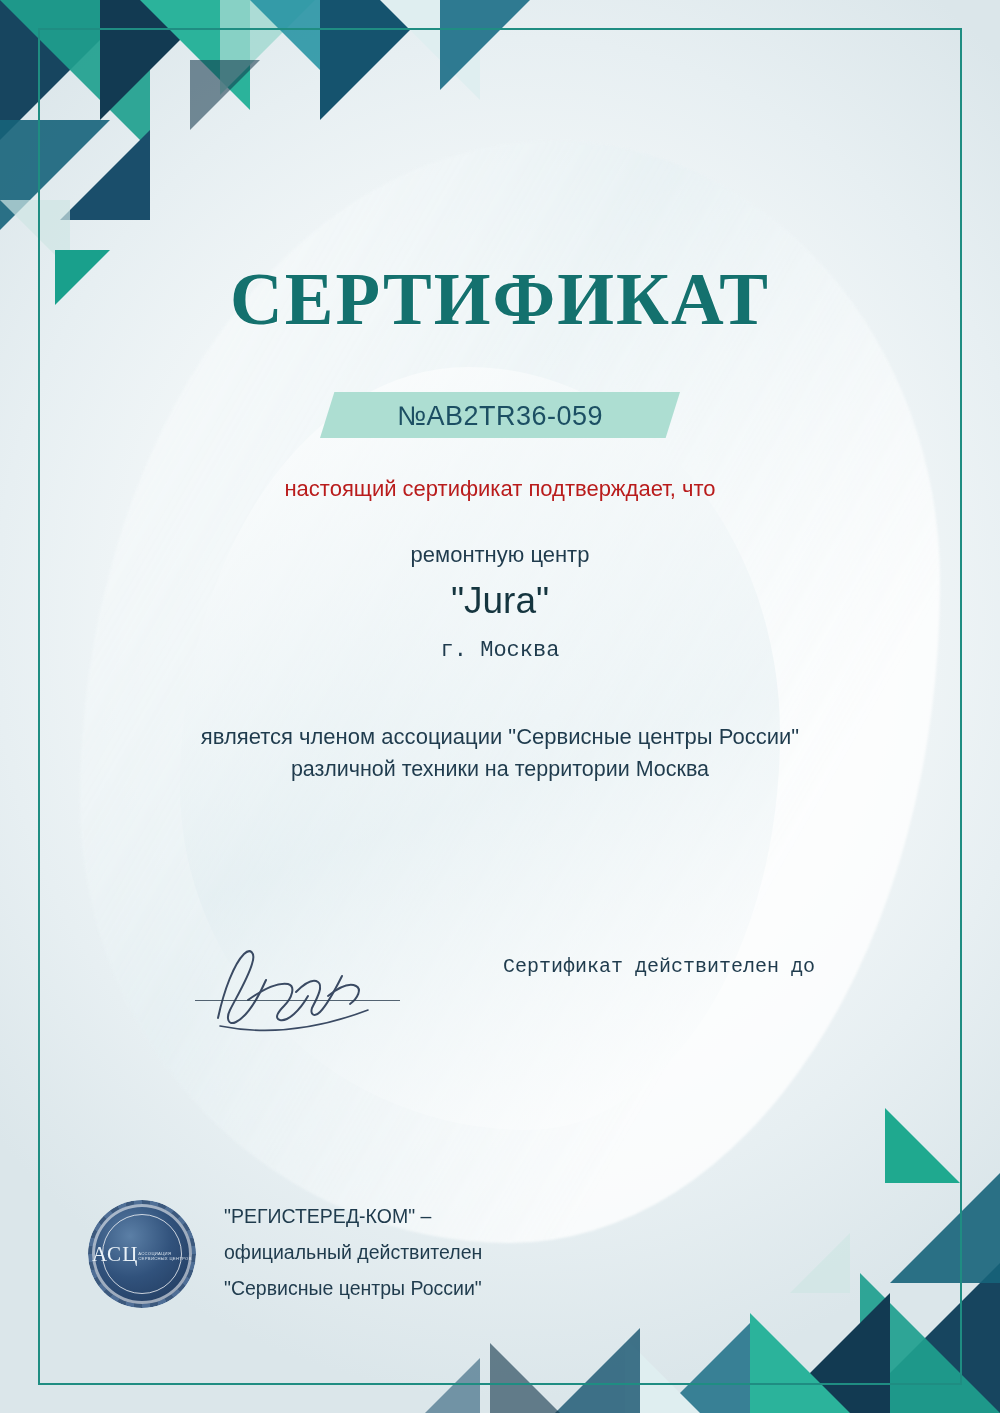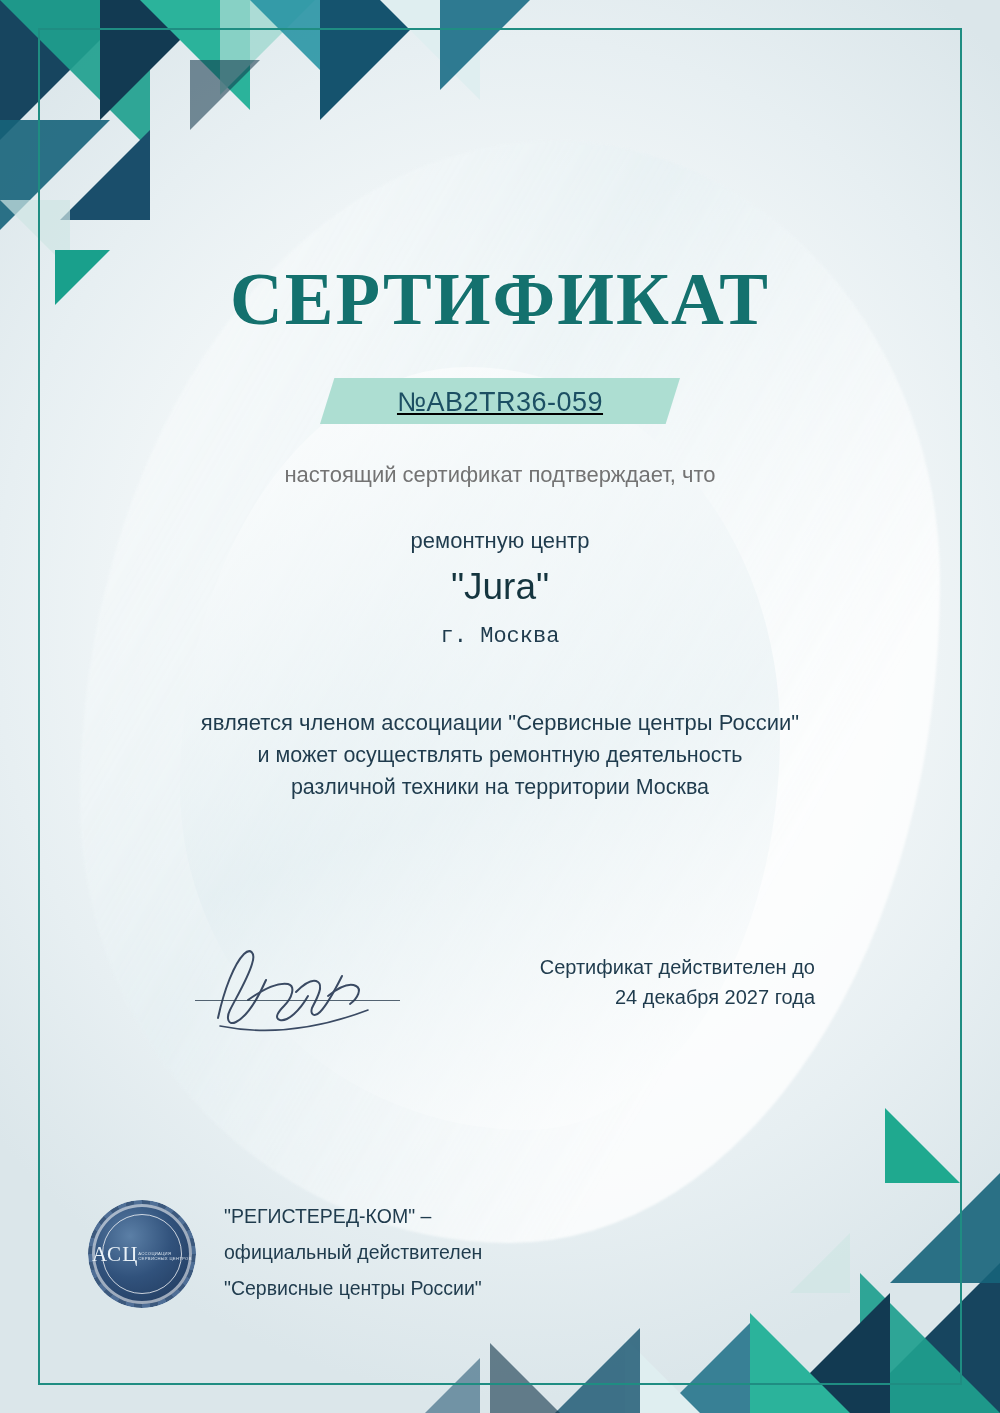--- a/index.html
+++ b/index.html
@@ -107,26 +107,25 @@
     margin-top: 258px;
     font-family: "Liberation Serif", serif;
     font-weight: bold;
     font-size: 73px;
     letter-spacing: 2px;
     color: #14716e;
     text-shadow: 1px 1px 0 rgba(255,255,255,0.6);
   }
   .number-wrap {
     position: relative;
-    margin-top: 36px;
+    margin-top: 50px;
     height: 48px;
     display: flex;
     align-items: center;
     justify-content: center;
-    text-decoration: underline;
   }
   .number-ribbon {
     position: absolute;
     left: 50%;
     top: 0;
     transform: translateX(-50%);
     width: 360px;
     height: 46px;
     background: #a9dcd0;
     clip-path: polygon(4% 0, 100% 0, 96% 100%, 0 100%);
@@ -134,21 +133,21 @@
   }
   .number-text {
     position: relative;
     font-size: 27px;
     color: #1c4f63;
     letter-spacing: .5px;
   }
   .line-statement {
     margin-top: 36px;
     font-size: 22px;
-    color: #737373;
+    color: #b91c1c;
   }
   .line-sc {
     margin-top: 40px;
     font-size: 22px;
     color: #1f3b4d;
   }
   .brand {
     margin-top: 12px;
     font-size: 37px;
     color: #15353f;
@@ -168,20 +167,21 @@
   }
   .para div:first-child { font-size: 22px; }
 
   
   .sig-row {
     position: absolute;
     left: 0;
     right: 0;
     top: 940px;
     height: 120px;
+    font-family: Liberation Mono, monospace;
   }
   .signature {
     position: absolute;
     left: 200px;
     top: 0;
     width: 190px;
     height: 100px;
   }
   .sig-line {
     position: absolute;
@@ -314,41 +314,39 @@
     </div>
 
     <div class="line-statement">настоящий сертификат подтверждает, что</div>
 
     <div class="line-sc">ремонтную центр</div>
     <div class="brand">"Jura"</div>
     <div class="city">г. Москва</div>
 
     <div class="para">
       <div>является членом ассоциации "Сервисные центры России"</div>
-      <div>и может осуществлять ремонтную деятельность</div>
       <div>различной техники на территории Москва</div>
     </div>
   </div>
 
   <div class="sig-row">
     <div class="signature">
       <svg width="190" height="100" viewBox="0 0 190 100" aria-hidden="true">
         <g fill="none" stroke="#3a4a63" stroke-width="2" stroke-linecap="round">
           <path d="M18 78 C 24 50, 34 24, 44 14 C 50 8, 56 12, 52 24 C 48 38, 36 58, 30 70 C 26 78, 28 86, 36 82 C 48 76, 58 58, 66 40"></path>
           <path d="M48 60 C 62 50, 76 42, 88 44 C 96 46, 92 58, 84 66 C 78 72, 74 78, 80 80 C 88 82, 100 70, 108 56"></path>
           <path d="M96 52 C 104 44, 112 38, 118 42 C 124 46, 116 60, 112 68 C 110 74, 114 78, 120 72 C 128 64, 136 48, 142 36"></path>
           <path d="M128 56 C 138 48, 148 42, 156 46 C 162 49, 158 58, 150 64"></path>
           <path d="M20 86 C 60 94, 110 92, 168 70" stroke-width="1.6"></path>
         </g>
       </svg>
     </div>
 
     <div class="validity">
       <div>Сертификат действителен до</div>
-      <div>24 декабря 2027 года</div>
     </div>
   </div>
 
   <div class="sig-line"></div>
 
   <div class="footer">
     <div class="seal">
       <div class="seal-scallop"></div>
       <div class="seal-outer"></div>
       <div class="seal-ring"></div>

